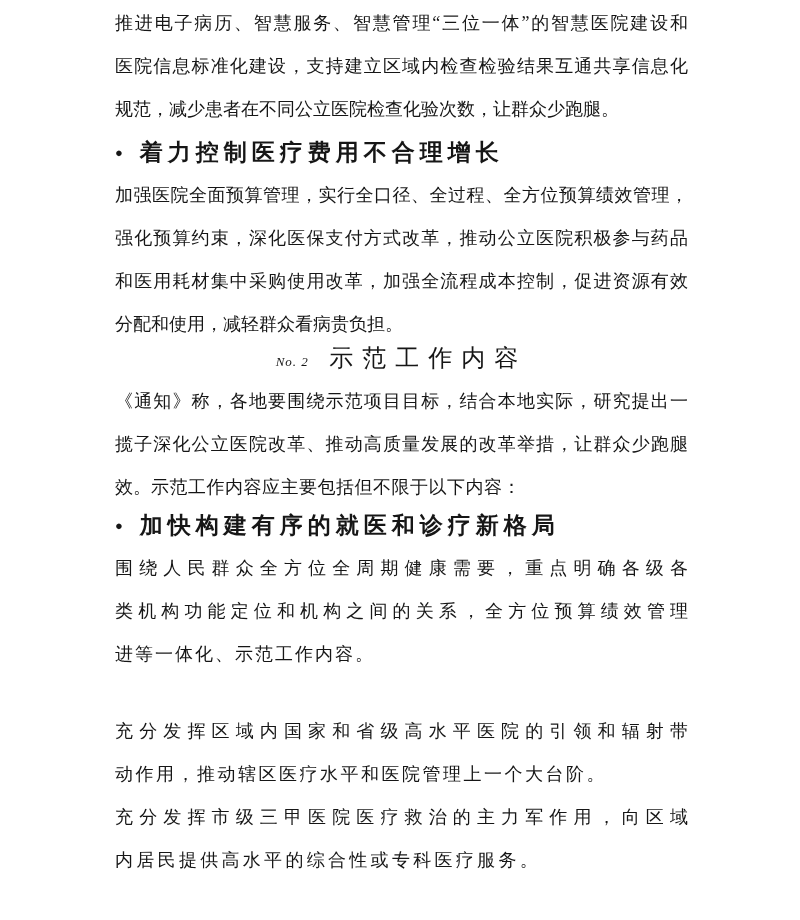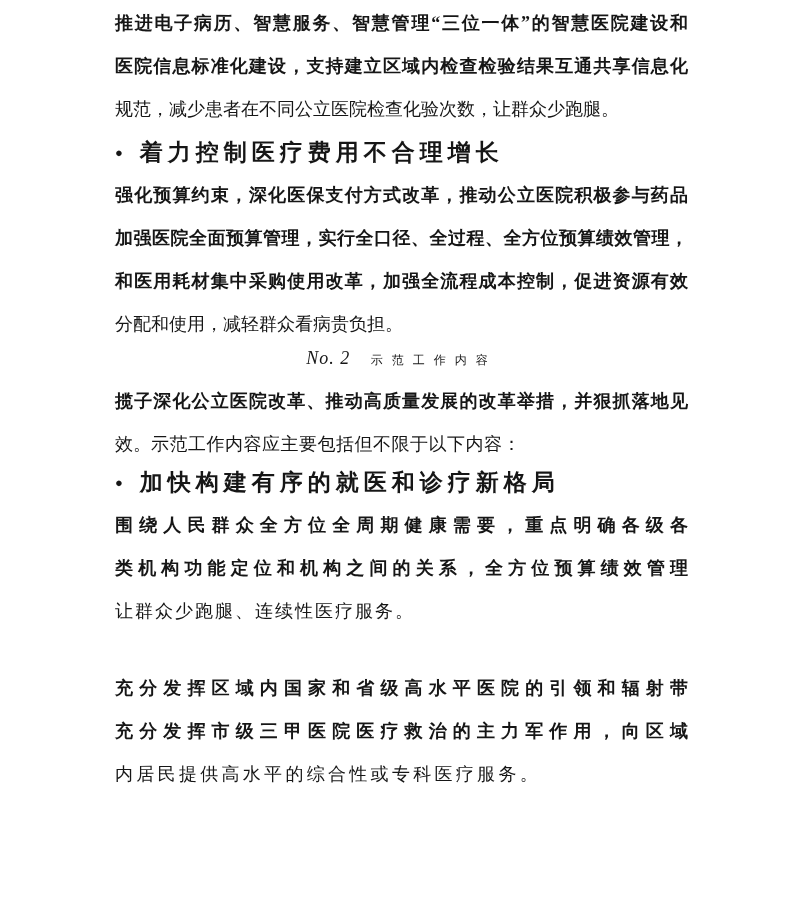--- a/index.html
+++ b/index.html
@@ -24,21 +24,20 @@
     line-height: 43px;
     font-size: 18px;
     text-align: left;
     white-space: nowrap;
   }
   
   .jf {
     white-space: normal;
     text-align: justify;
     text-align-last: justify;
-    font-weight: bold;
   }
   
   .ls2  { letter-spacing: 2px; }
   .ls25 { letter-spacing: 2.5px; }
   .ls33 { letter-spacing: 3.3px; }
 
   .bullet-row {
     display: flex;
     align-items: center;
     font-family: "Liberation Sans", "DejaVu Sans", sans-serif;
@@ -52,26 +51,26 @@
   .bullet-label {
     font-size: 23px;
     letter-spacing: 5px;
   }
   .sec-heading {
     text-align: center;
     margin-top: -9px;
   }
   .sec-num {
     font-style: italic;
-    font-size: 18px;
+    font-size: 13px;
     margin-right: 16px;
     letter-spacing: 1px;
   }
   .sec-title {
-    font-size: 12px;
+    font-size: 24px;
     letter-spacing: 9px;
   }
   .b2 { margin-top: -5px; }
   .bold-inline {
     font-family: "Liberation Sans", "DejaVu Sans", sans-serif;
     font-weight: normal;
     letter-spacing: 0.5px;
   }
   .para-gap { height: 34px; }
 </style>
@@ -85,53 +84,55 @@
     <div class="line jf">医院信息标准化建设，支持建立区域内检查检验结果互通共享信息化</div>
     <div class="line">规范，减少患者在不同公立医院检查化验次数，让群众少跑腿。</div>
   </div>
 
   <div class="line bullet-row">
     <span class="bullet-dot">●</span>
     <span class="bullet-label">着力控制医疗费用不合理增长</span>
   </div>
 
   <div>
+    <div class="line jf">加强医院全面预算管理，实行全口径、全过程、全方位预算绩效管理，</div>
     <div class="line jf">强化预算约束，深化医保支付方式改革，推动公立医院积极参与药品</div>
-    <div class="line jf">加强医院全面预算管理，实行全口径、全过程、全方位预算绩效管理，</div>
     <div class="line jf">和医用耗材集中采购使用改革，加强全流程成本控制，促进资源有效</div>
     <div class="line">分配和使用，减轻群众看病贵负担。</div>
   </div>
 
   <div class="line sec-heading">
     <span class="sec-num">No. 2</span>
     <span class="sec-title">示范工作内容</span>
   </div>
 
   <div>
-    <div class="line jf">揽子深化公立医院改革、推动高质量发展的改革举措，并狠抓落地见</div>
+    <div class="line jf">《通知》称，各地要围绕示范项目目标，结合本地实际，研究提出一</div>
+    <div class="line jf">揽子深化公立医院改革、推动高质量发展的改革举措，让群众少跑腿</div>
     <div class="line">
       <span>效。</span><span class="bold-inline">示范工作内容应主要包括但不限于以下内容：</span>
     </div>
   </div>
 
   <div class="line bullet-row b2">
     <span class="bullet-dot">●</span>
     <span class="bullet-label">加快构建有序的就医和诊疗新格局</span>
   </div>
 
   <div>
     <div class="line jf">围绕人民群众全方位全周期健康需要，重点明确各级各</div>
     <div class="line jf">类机构功能定位和机构之间的关系，全方位预算绩效管理</div>
-    <div class="line ls2">让群众少跑腿、连续性医疗服务。</div>
+    <div class="line ls2">进等一体化、示范工作内容。</div>
   </div>
 
   <div class="para-gap"></div>
 
   <div>
     <div class="line jf">充分发挥区域内国家和省级高水平医院的引领和辐射带</div>
+    <div class="line ls25">动作用，推动辖区医疗水平和医院管理上一个大台阶。</div>
   </div>
 
   <div>
     <div class="line jf">充分发挥市级三甲医院医疗救治的主力军作用，向区域</div>
     <div class="line ls33">内居民提供高水平的综合性或专科医疗服务。</div>
   </div>
 
 </div>
 
 </body></html>

